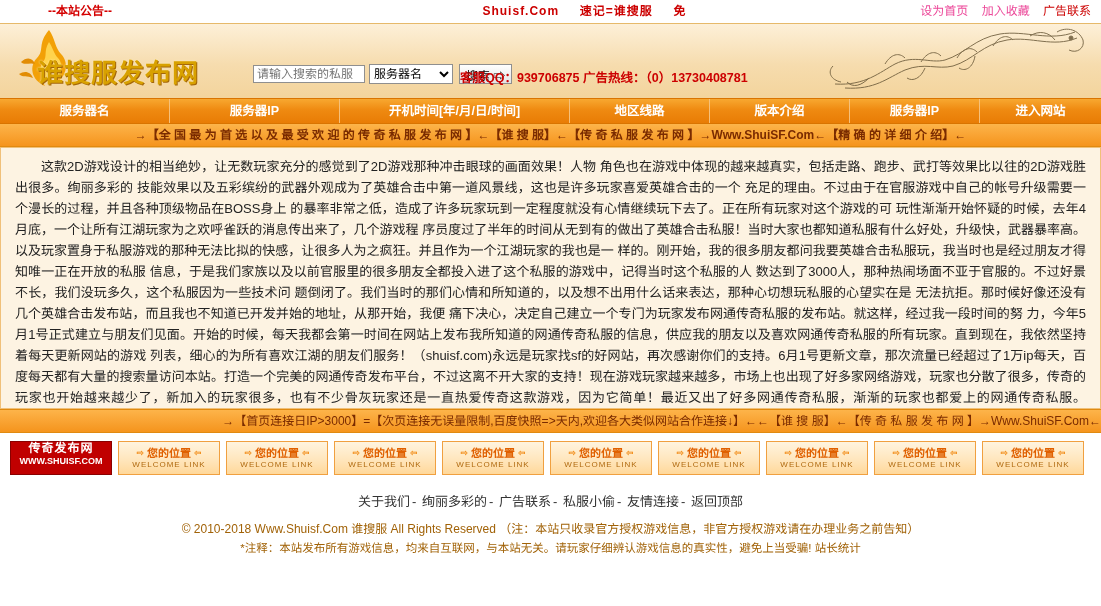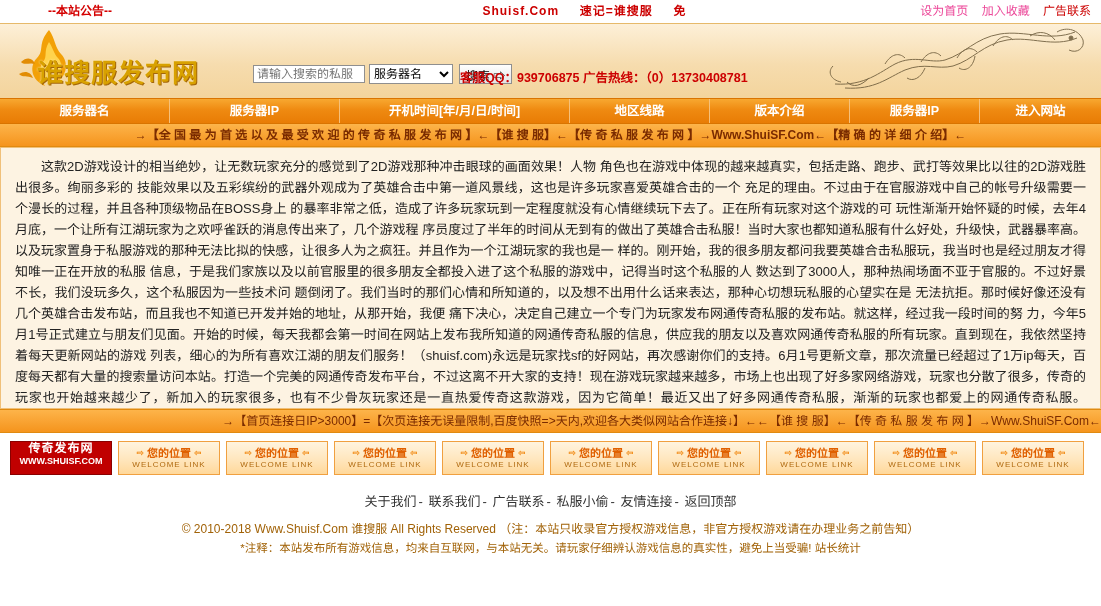--- a/index.html
+++ b/index.html
@@ -343,21 +343,21 @@
         <span class="arrow">⇨</span>
         <span>您的位置</span>
         <span class="arrow">⇦</span>
       </div>
       <div class="bot">WELCOME LINK</div>
     </div>
   </div>
 
   <div class="footnav">
     <a href="#">关于我们</a>-
-    <a href="#">联系我们</a>-
+    <a href="#">绚丽多彩的</a>-
     <a href="#">广告联系</a>-
     <a href="#">私服小偷</a>-
     <a href="#">友情连接</a>-
     <a href="#">返回顶部</a>
   </div>
 
   <div class="footer">
     <div>© 2010-2018 Www.Shuisf.Com 谁搜服 All Rights Reserved （注：本站只收录官方授权游戏信息，非官方授权游戏请在办理业务之前告知）</div>
     <div class="small">*注释：本站发布所有游戏信息，均来自互联网，与本站无关。请玩家仔细辨认游戏信息的真实性，避免上当受骗! 站长统计</div>
   </div>

